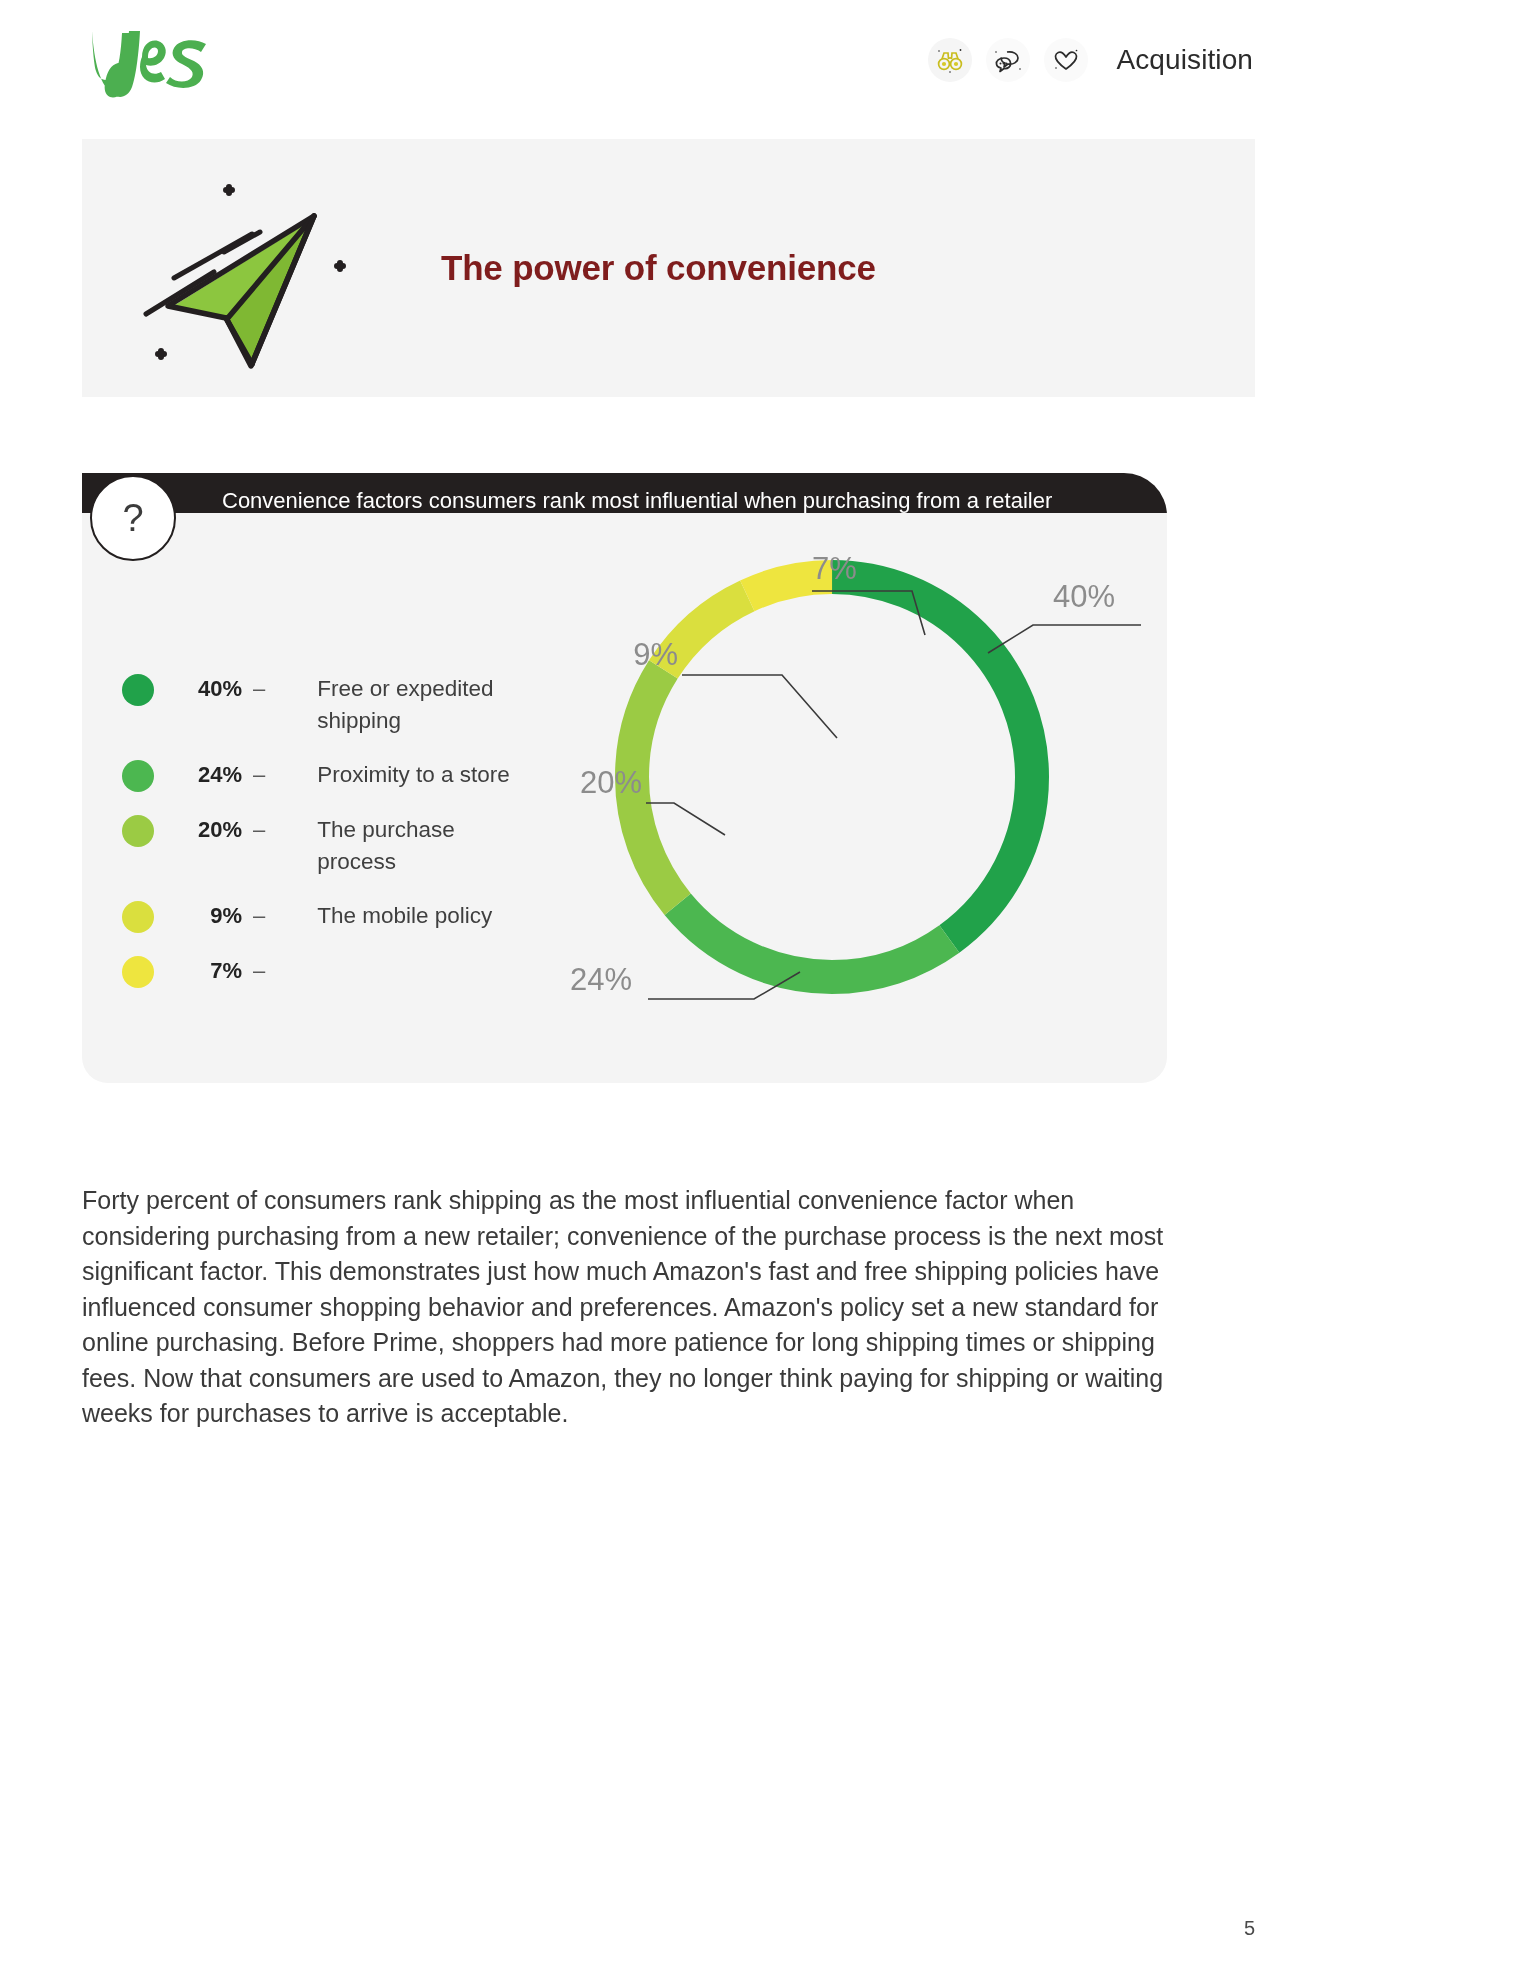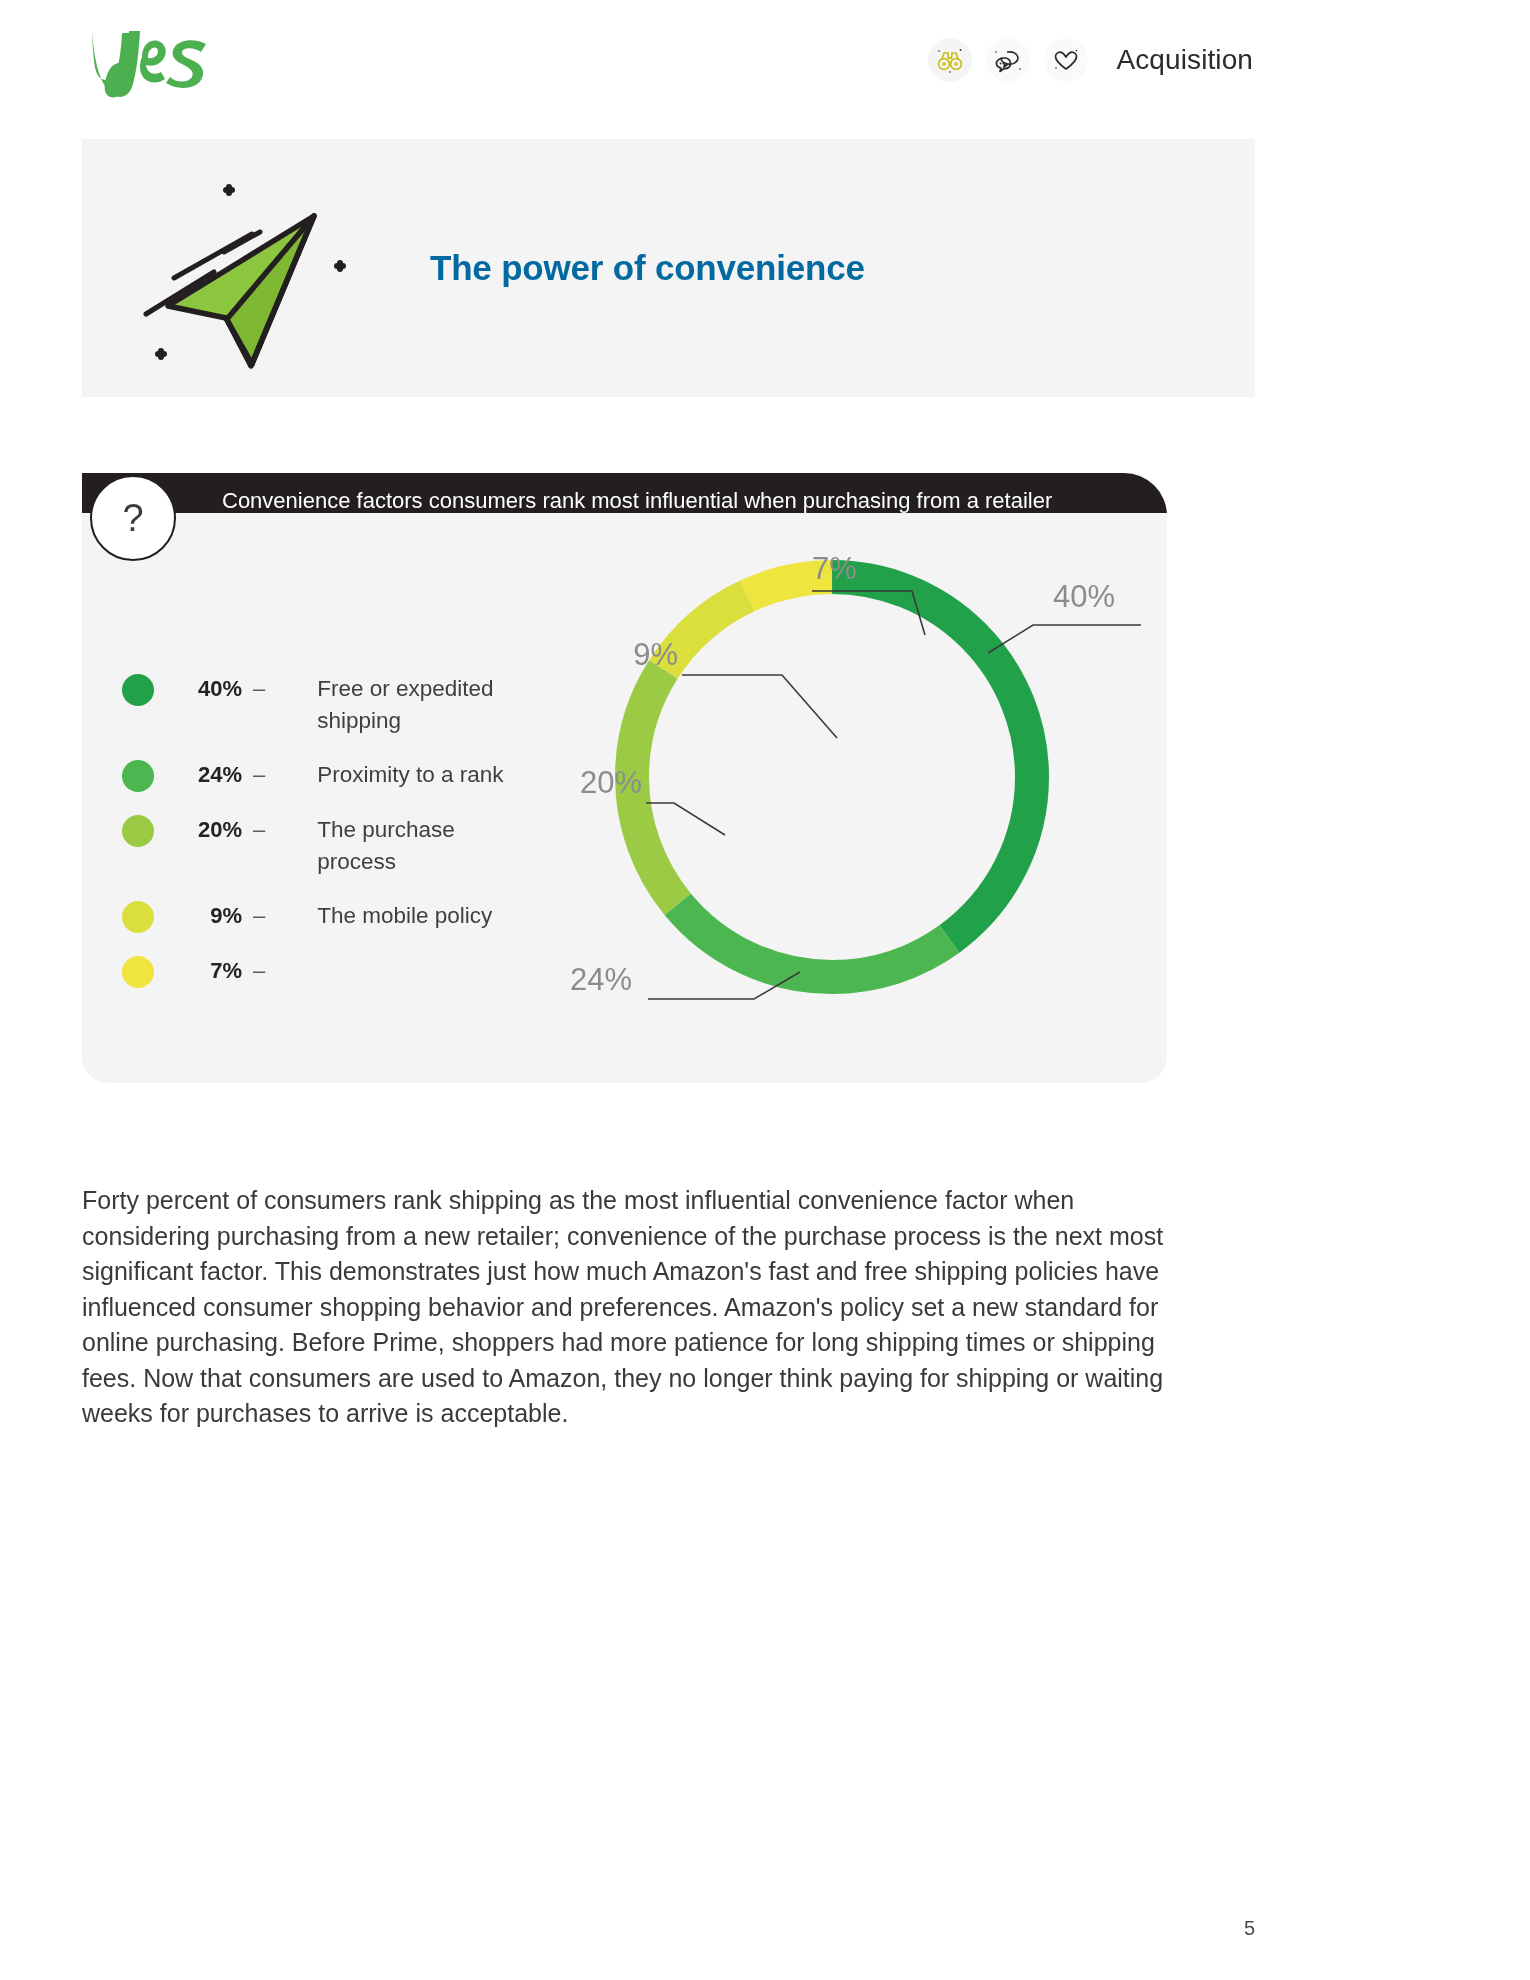--- a/index.html
+++ b/index.html
@@ -81,23 +81,23 @@
     width: 300px;
     height: 240px;
     flex: 0 0 300px;
     margin-left: 20px;
     position: relative;
   }
 
   .hero-title {
     font-size: 35px;
     font-weight: bold;
-    color: #0369a1;
+    color: #7f1d1d;
     letter-spacing: -0.2px;
-    margin-left: 28px;
+    margin-left: 39px;
   }
 
   
   .intro {
     margin-top: 55px;
     font-size: 23.5px;
     line-height: 1.38;
     color: #3a3a3a;
     max-width: 1070px;
     font-weight: 400;
@@ -388,21 +388,21 @@
           <span class="legend-dot" style="background:#21a24a"></span>
           <span class="legend-pct">40%</span>
           <span class="legend-dash">–</span>
           <span class="legend-label">Free or expedited shipping</span>
         </div>
 
         <div class="legend-row">
           <span class="legend-dot" style="background:#4cb750"></span>
           <span class="legend-pct">24%</span>
           <span class="legend-dash">–</span>
-          <span class="legend-label">Proximity to a rank</span>
+          <span class="legend-label">Proximity to a store</span>
         </div>
 
         <div class="legend-row">
           <span class="legend-dot" style="background:#9bcb44"></span>
           <span class="legend-pct">20%</span>
           <span class="legend-dash">–</span>
           <span class="legend-label">The purchase process</span>
         </div>
 
         <div class="legend-row">

